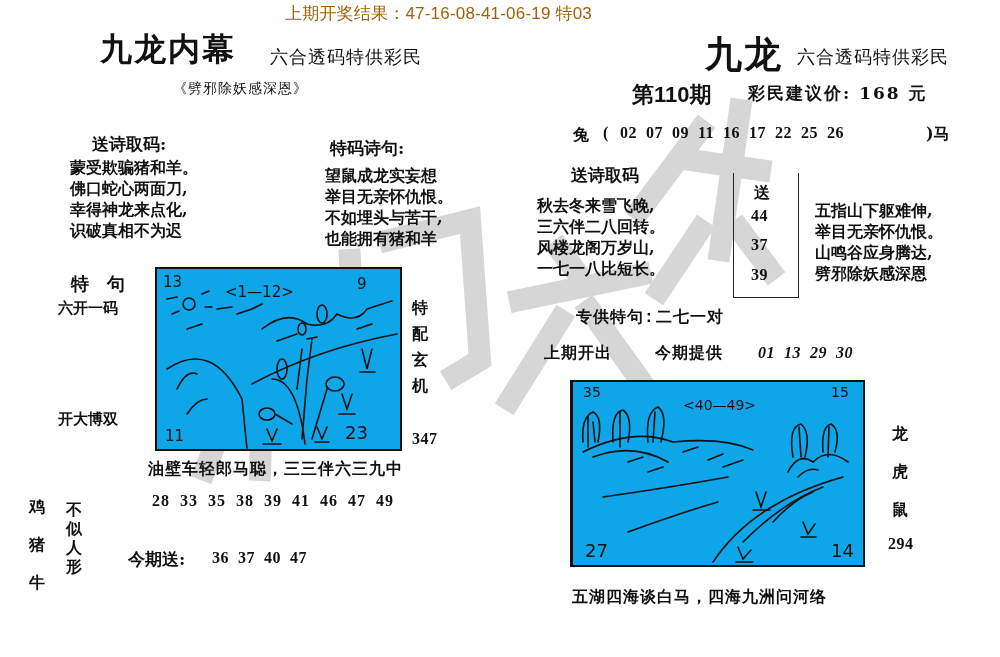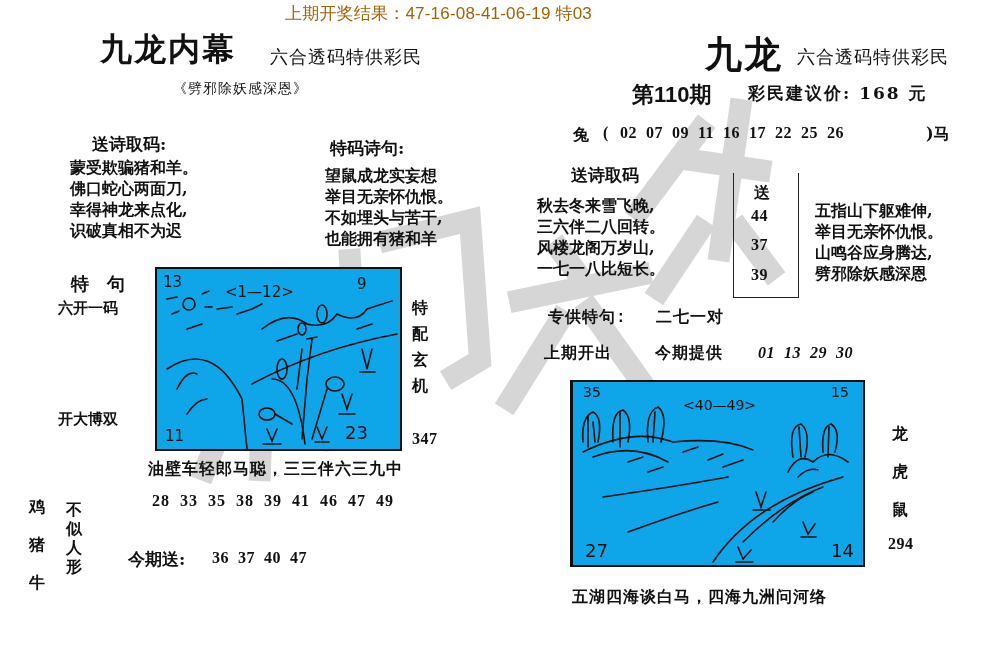--- a/index.html
+++ b/index.html
@@ -168,21 +168,21 @@
   <div class="abs n" style="left:17px;top:93px;">39</div>
 </div>
 
 <div class="abs poem" style="left:815px;top:200px;">
   <div>五指山下躯难伸,</div>
   <div>举目无亲怀仇恨。</div>
   <div>山鸣谷应身腾达,</div>
   <div>劈邪除妖感深恩</div>
 </div>
 
-<div class="abs" style="left:548px;top:307px;font-size:16px;font-weight:bold;letter-spacing:1px;font-family:Liberation Mono, monospace;">专供特句:</div>
+<div class="abs" style="left:576px;top:307px;font-size:16px;font-weight:bold;letter-spacing:1px;font-family:Liberation Mono, monospace;">专供特句:</div>
 <div class="abs" style="left:656px;top:307px;font-size:16px;font-weight:bold;letter-spacing:1px;">二七一对</div>
 
 <div class="abs" style="left:544px;top:343px;font-size:16px;font-weight:bold;letter-spacing:1px;">上期开出</div>
 <div class="abs" style="left:655px;top:343px;font-size:16px;font-weight:bold;letter-spacing:1px;">今期提供</div>
 <div class="abs n" style="left:758px;top:344px;white-space:pre;font-style:italic;">01  13  29  30</div>
 
 <div class="picbox" style="left:570px;top:380px;width:290px;height:183px;border-left-width:3px;">
   <svg width="290" height="183" viewBox="0 0 290 183">
     <g stroke="#111" stroke-width="1.6" fill="none" stroke-linecap="round">
       <path d="M10 60 Q8 35 20 30 Q30 35 25 60"></path>

